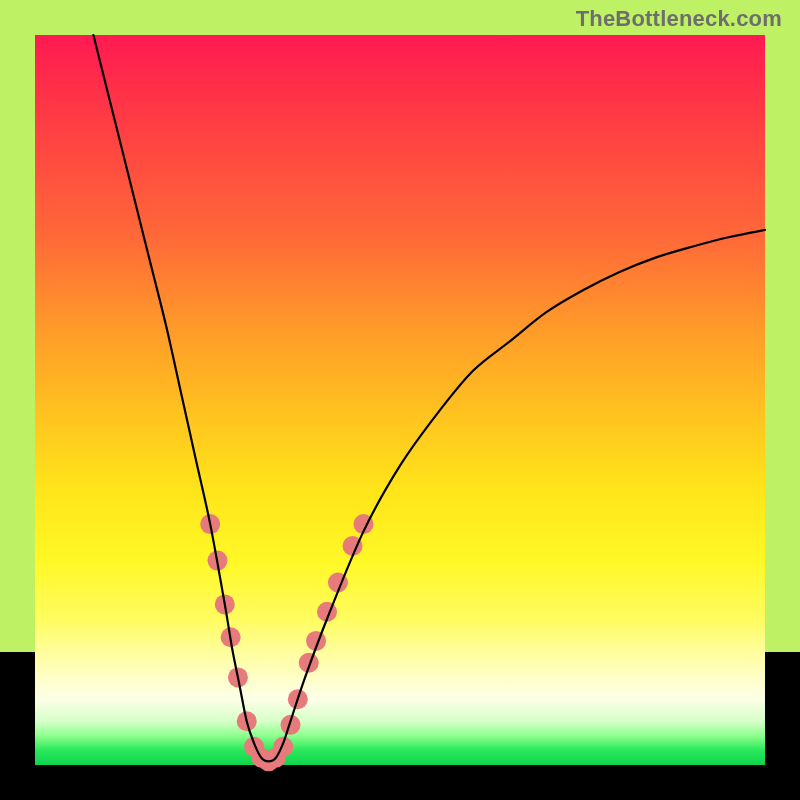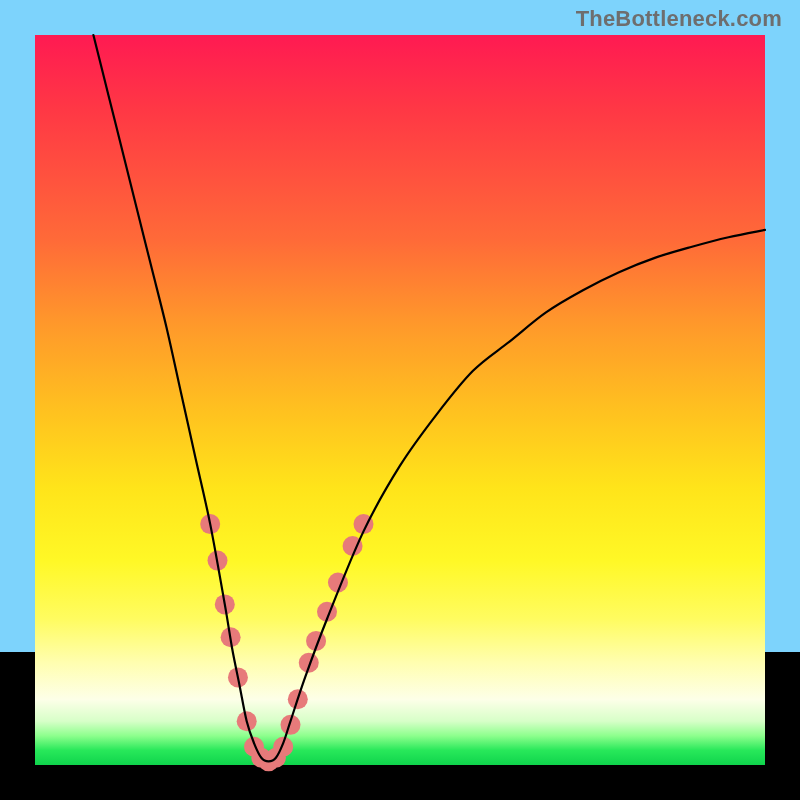--- a/index.html
+++ b/index.html
@@ -9,21 +9,21 @@
     height: 800px;
     background: #000000;
     overflow: hidden;
   }
   .frame {
     position: absolute;
     left: 0;
     top: 0;
     width: 800px;
     height: 652px;
-    background: #7dd3fc;
+    background: #bef264;
   }
   .plot-area {
     position: absolute;
     left: 35px;
     top: 35px;
     width: 730px;
     height: 730px;
     
     background: linear-gradient(
       to bottom,

